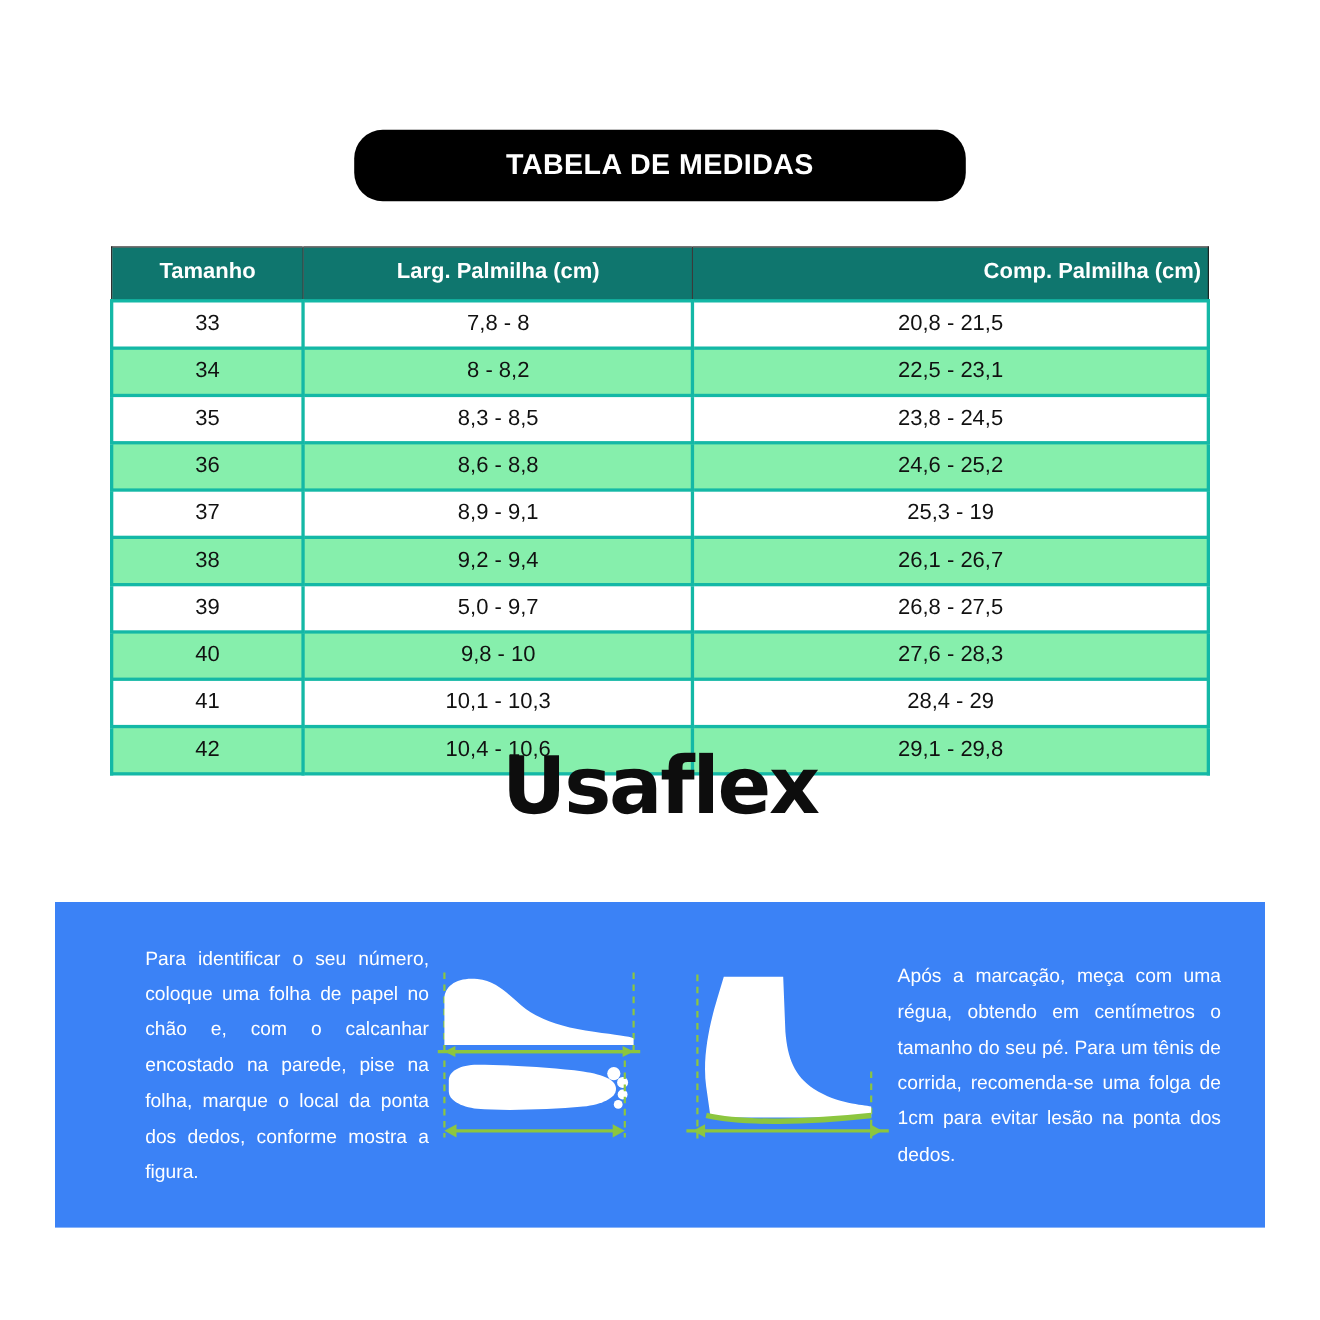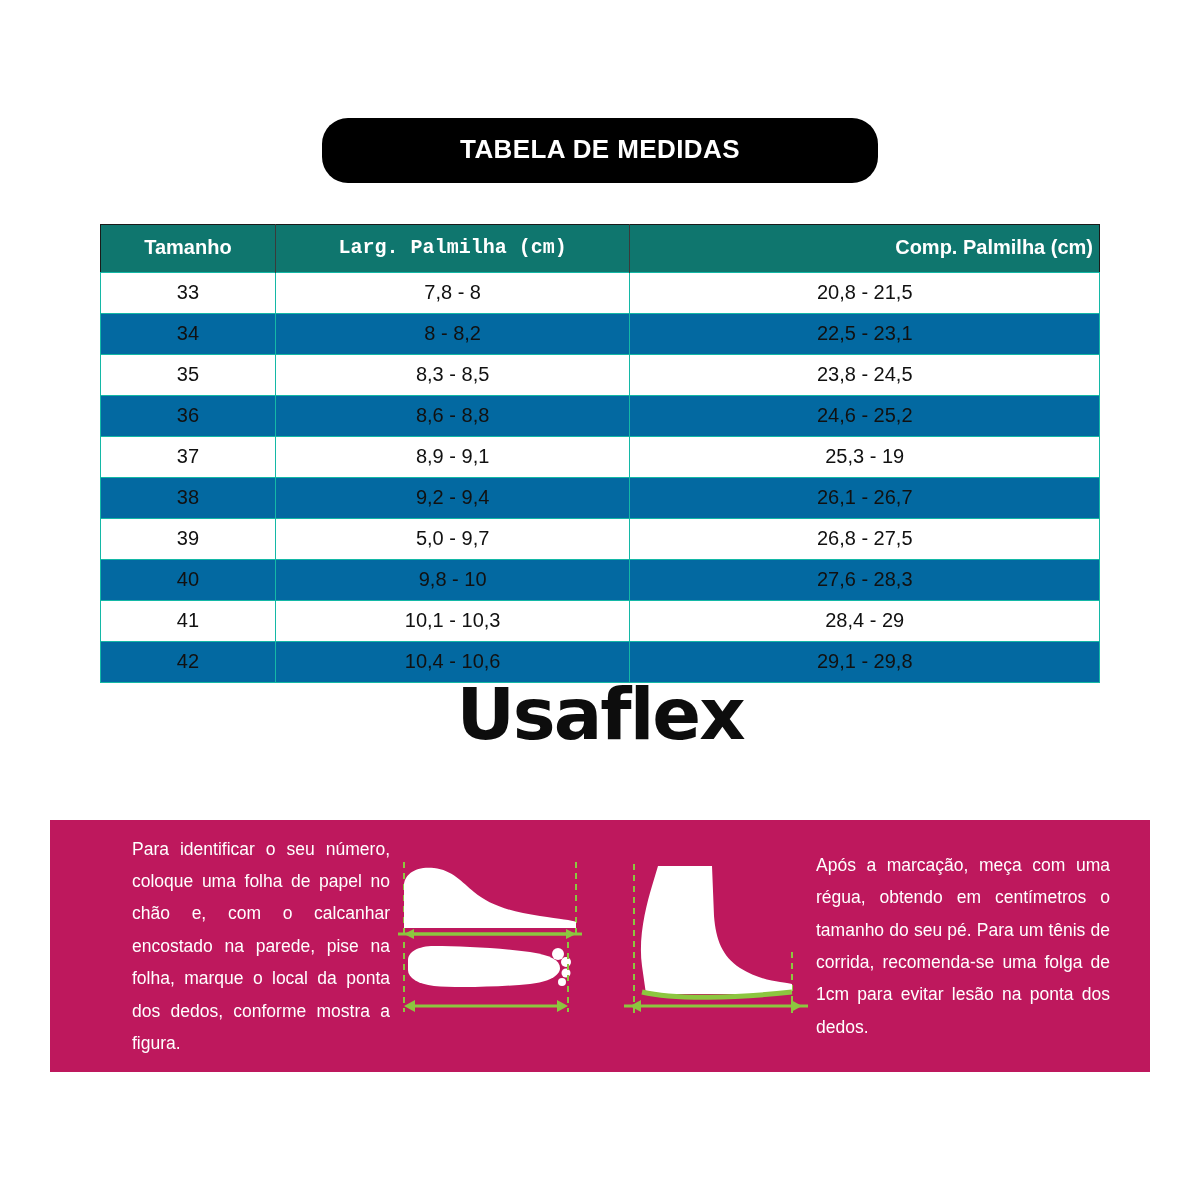--- a/index.html
+++ b/index.html
@@ -58,28 +58,28 @@
     font-weight: bold;
     padding: 11px 6px 13px;
     text-align: center;
     border-right: 1px solid #3a3a3a;
   }
   table.size-table thead th:last-child { border-right: none; text-align: right; }
   table.size-table tbody td {
     font-size: 20px;
     text-align: center;
     padding: 8px 6px 9px;
-    border: 1px solid #14b8a6;
+    border: 3px solid #14b8a6;
     color: #111111;
   }
   table.size-table tbody tr.alt td { background: #dedede; }
   table.size-table tbody tr td { background: #ffffff; }
-  table.size-table tbody tr.alt td { background: #0369a1; }
+  table.size-table tbody tr.alt td { background: #86efac; }
   .col-size { width: 17.5%; }
-  .col-width { width: 35.5%; font-family: Liberation Mono, monospace; }
+  .col-width { width: 35.5%; }
   .col-length { width: 47%; }
 
   
   .brand {
     position: absolute;
     top: 672px;
     left: 0;
     width: 100%;
     text-align: center;
     font-family: "DejaVu Sans", sans-serif;
@@ -88,22 +88,22 @@
     letter-spacing: -2px;
     color: #0d0d0d;
   }
 
   
   .bottom-panel {
     position: absolute;
     left: 50px;
     top: 820px;
     width: 1100px;
-    height: 252px;
-    background: #be185d;
+    height: 296px;
+    background: #3b82f6;
     display: flex;
     align-items: center;
     padding: 0 40px;
   }
   .instr-text {
     color: #ffffff;
     font-size: 17.5px;
     line-height: 1.85;
     text-align: justify;
     width: 300px;

